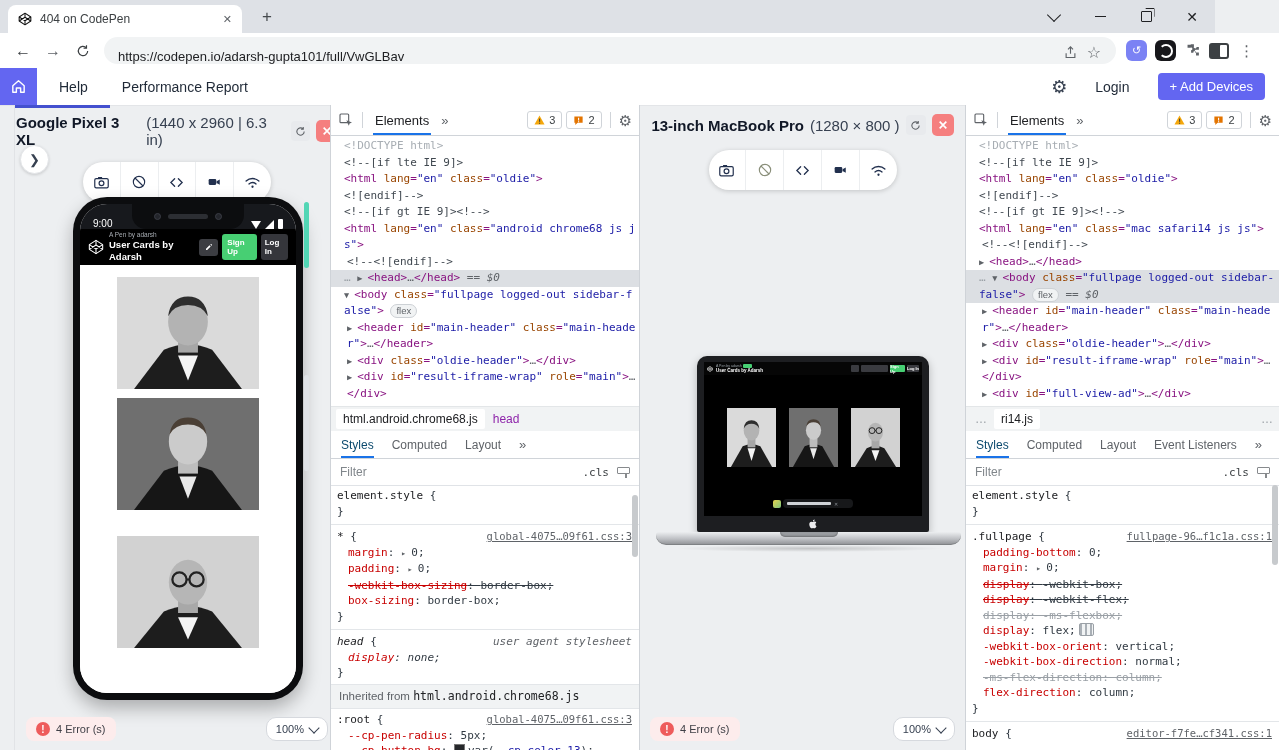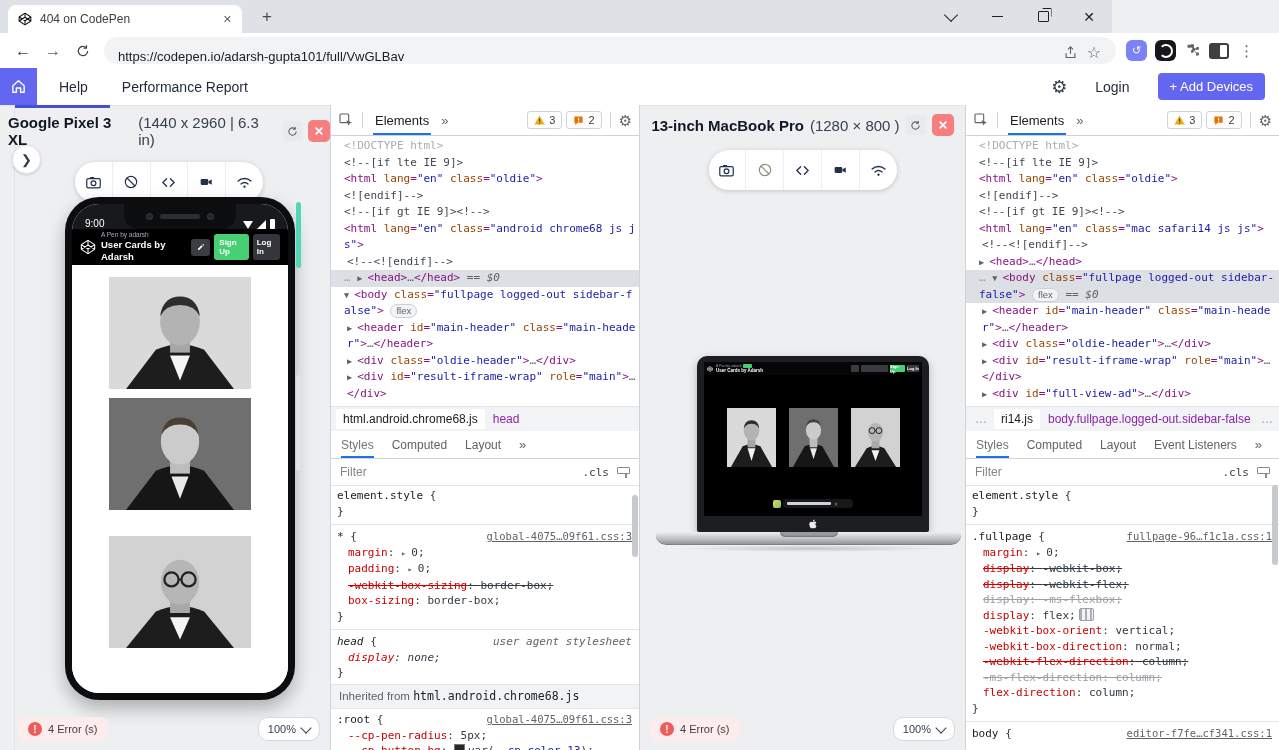--- a/index.html
+++ b/index.html
@@ -1,18 +1,18 @@
 <!DOCTYPE html>
 <html><head>
 <meta charset="utf-8">
 <style>
   html,body{margin:0;padding:0;background:#fff}
   #screen{position:relative;width:1279px;height:750px;overflow:hidden;font-family:"Liberation Sans",sans-serif;color:#202124;background:#edeff1}
   
-  .tabstrip{position:absolute;left:0;top:0;width:1112px;height:33px;background:#dee1e6}
+  .tabstrip{position:absolute;left:0;top:0;width:1215px;height:33px;background:#dee1e6}
   .tab{position:absolute;left:8px;top:5px;width:234px;height:28px;background:#fff;border-radius:8px 8px 0 0;display:flex;align-items:center;padding:0 10px;box-sizing:border-box;gap:8px}
   .tab-title{flex:1;font-size:12px;color:#3c4043;white-space:nowrap;overflow:hidden}
   .tab-close{font-size:11px;color:#5f6368;cursor:default}
   .newtab{position:absolute;left:254px;top:4px;width:26px;height:26px;display:flex;align-items:center;justify-content:center;font-size:17px;color:#45494d}
   .winctl{position:absolute;right:0;top:0;height:33px;display:flex;align-items:center}
   .winbtn{width:46px;height:33px;display:flex;align-items:center;justify-content:center;color:#202124}
   .chev-down{width:9px;height:9px;border-right:1.5px solid #202124;border-bottom:1.5px solid #202124;transform:rotate(45deg);margin-top:-4px}
   .min-line{width:11px;height:1.5px;background:#202124}
   .restore{width:9px;height:9px;border:1.2px solid #202124;border-radius:1px;position:relative}
   .restore:before{content:"";position:absolute;left:2px;top:-4px;width:9px;height:9px;border:1.2px solid #202124;border-radius:1px;clip-path:polygon(20% 0,100% 0,100% 80%,78% 80%,78% 20%,20% 20%)}
@@ -129,21 +129,21 @@
   .arr{color:#5f6368;font-size:8.5px}
   .gut{color:#9aa0a6}
   .eq{color:#5f6368;font-style:italic}
   .badge{display:inline-block;background:#f1f3f4;border:1px solid #cdd1d5;border-radius:7px;padding:0 5px;font-size:9.5px;line-height:12px;color:#5f6368;font-family:"Liberation Sans",sans-serif}
   .crumbs{height:24px;min-height:24px;display:flex;align-items:center;background:#f1f3f4;border-top:1px solid #e3e6e8;font-size:12px;padding-left:5px;gap:3px;overflow:hidden;white-space:nowrap}
   .crumb-a{background:#fff;padding:3px 7px;border-radius:2px;color:#202124}
   .crumb-b{color:#8e24aa;padding:3px 5px}
   .crumb-ellip{color:#9aa0a6;padding:0 4px}
   .crumb-end{margin-left:auto;color:#9aa0a6;padding-right:6px}
   .stabs{height:27px;min-height:27px;display:flex;align-items:center;border-bottom:1px solid #d0d4d9;padding:0 10px;gap:18px;font-size:12px;color:#5f6368;background:#fff}
-  .stab-active{position:relative;color:#737373;height:100%;display:flex;align-items:center}
+  .stab-active{position:relative;color:#0c4a6e;height:100%;display:flex;align-items:center}
   .stab-active:after{content:"";position:absolute;left:0;right:0;bottom:0;height:2px;background:#1a73e8}
   .filterrow{height:26px;min-height:26px;display:flex;align-items:center;padding:0 9px;border-bottom:1px solid #e0e3e7;font-size:12px;color:#80868b;gap:8px}
   .filtertext{flex:1}
   .clslabel{font-size:11px;color:#3c4043;font-family:"DejaVu Sans Mono",monospace}
   .painticon{width:13px;height:11px;position:relative;opacity:.75}
   .painticon:before{content:"";position:absolute;left:0;top:0;width:11px;height:5px;border:1.3px solid #5f6368;border-radius:1px}
   .painticon:after{content:"";position:absolute;left:8px;top:6px;width:2px;height:5px;background:#5f6368}
   .dt-styles{font-family:"DejaVu Sans Mono",monospace;font-size:11px;line-height:15.5px;color:#303942;overflow:hidden;flex:1;padding-top:2px}
   .dt-styles .cl{padding:0 7px 0 17px;position:relative}
   .dt-styles .cl.sel0{padding-left:6px}
@@ -246,21 +246,21 @@
       <span class="gear">⚙</span>
       <span class="login">Login</span>
       <span class="adddev">+ Add Devices</span>
     </div>
   </div>
 
   <div class="main">
     <div class="accentbar"></div>
     <div class="leftrail"></div>
 
-    <div class="devpanel" style="left:8px;width:322px">
+    <div class="devpanel" style="left:16px;width:322px">
       <div class="dp-head">
         <span class="dp-title">Google Pixel 3 XL</span>
         <span class="dp-dims">(1440 x 2960 | 6.3 in)</span>
         <span class="chip refresh">
           <svg width="11" height="11" viewBox="0 0 24 24" fill="none" stroke="#5f6368" stroke-width="2.4">
               <path d="M20 12a8 8 0 11-2.3-5.6"></path>
               <polyline points="18,2 18,7 13,7"></polyline>
             </svg>
         </span>
         <span class="chip close">
@@ -632,48 +632,47 @@
             <span>2</span>
           </span>
         </span>
         <span class="vdiv"></span>
         <span class="dtgear">⚙</span>
       </div>
       <div class="dt-code"><div class="cl"><span class="dim">&lt;!DOCTYPE html&gt;</span></div><div class="cl"><span class="cmt">&lt;!--[if lte IE 9]&gt;</span></div><div class="cl"><span class="tag">&lt;html </span><span class="attr">lang</span><span class="tag">=</span><span class="val">"en"</span><span> </span><span class="attr">class</span><span class="tag">=</span><span class="val">"oldie"</span><span class="tag">&gt;</span></div><div class="cl"><span class="cmt">&lt;![endif]--&gt;</span></div><div class="cl"><span class="cmt">&lt;!--[if gt IE 9]&gt;&lt;!--&gt;</span></div><div class="cl"><span class="tag">&lt;html </span><span class="attr">lang</span><span class="tag">=</span><span class="val">"en"</span><span> </span><span class="attr">class</span><span class="tag">=</span><span class="val">"mac safari14 js js"</span><span class="tag">&gt;</span></div><div class="cl ind1"><span class="cmt">&lt;!--&lt;![endif]--&gt;</span></div><div class="cl"><span class="arr">▶ </span><span class="tag">&lt;head&gt;</span><span class="dim2">…</span><span class="tag">&lt;/head&gt;</span></div><div class="cl sel"><span class="gut">… </span><span class="arr">▼ </span><span class="tag">&lt;body </span><span class="attr">class</span><span class="tag">=</span><span class="val">"fullpage logged-out sidebar-false"</span><span class="tag">&gt;</span><span> </span><span class="badge">flex</span><span class="eq"> == $0</span></div><div class="cl ind1"><span class="arr">▶ </span><span class="tag">&lt;header </span><span class="attr">id</span><span class="tag">=</span><span class="val">"main-header"</span><span> </span><span class="attr">class</span><span class="tag">=</span><span class="val">"main-header"</span><span class="tag">&gt;</span><span class="dim2">…</span><span class="tag">&lt;/header&gt;</span></div><div class="cl ind1"><span class="arr">▶ </span><span class="tag">&lt;div </span><span class="attr">class</span><span class="tag">=</span><span class="val">"oldie-header"</span><span class="tag">&gt;</span><span class="dim2">…</span><span class="tag">&lt;/div&gt;</span></div><div class="cl ind1"><span class="arr">▶ </span><span class="tag">&lt;div </span><span class="attr">id</span><span class="tag">=</span><span class="val">"result-iframe-wrap"</span><span> </span><span class="attr">role</span><span class="tag">=</span><span class="val">"main"</span><span class="tag">&gt;</span><span class="dim2">…</span><span class="tag">&lt;/div&gt;</span></div><div class="cl ind1"><span class="arr">▶ </span><span class="tag">&lt;div </span><span class="attr">id</span><span class="tag">=</span><span class="val">"full-view-ad"</span><span class="tag">&gt;</span><span class="dim2">…</span><span class="tag">&lt;/div&gt;</span></div></div>
       <div class="crumbs">
         <span class="crumb-ellip">…</span>
         <span class="crumb-a">ri14.js</span>
-        <span class="crumb-b">body.fullpage.logged-out.sidebar-false</span>
         <span class="crumb-end">…</span>
       </div>
       <div class="stabs">
         <span class="stab-active">Styles</span>
         <span>Computed</span>
         <span>Layout</span>
         <span>Event Listeners</span>
         <span class="dtchev">»</span>
       </div>
       <div class="filterrow">
         <span class="filtertext">Filter</span>
         <span class="clslabel">.cls</span>
         <span class="painticon"></span>
       </div>
       <div class="dt-styles">
           <div class="cl sel0"><span class="selname">element.style</span><span> {</span></div>
           <div class="cl sel0"><span>}</span></div>
           <div class="cl hr"></div>
           <div class="cl sel0"><span class="link">fullpage-96…f1c1a.css:1</span><span class="selname">.fullpage </span><span>{</span></div>
+          <div class="cl"><span class="prop">padding-bottom</span><span>: </span><span>0</span><span>;</span></div>
           <div class="cl"><span class="prop">margin</span><span>: </span><span class="arr2">▸ </span><span>0</span><span>;</span></div>
           <div class="cl"><span class="prop strike">display</span><span class="strike">: </span><span class="strike">-webkit-box</span><span class="strike">;</span></div>
           <div class="cl"><span class="prop strike">display</span><span class="strike">: </span><span class="strike">-webkit-flex</span><span class="strike">;</span></div>
           <div class="cl"><span class="gstrike">display: -ms-flexbox;</span></div>
           <div class="cl"><span class="prop">display</span><span>: </span><span>flex</span><span>;</span><span class="flexicon"></span></div>
           <div class="cl"><span class="prop">-webkit-box-orient</span><span>: </span><span>vertical</span><span>;</span></div>
           <div class="cl"><span class="prop">-webkit-box-direction</span><span>: </span><span>normal</span><span>;</span></div>
-          <div class="cl"><span class="prop strike">-webkit-flex-direction</span><span class="strike">: </span><span class="strike">column</span><span class="strike">;</span></div>
           <div class="cl"><span class="gstrike">-ms-flex-direction: column;</span></div>
           <div class="cl"><span class="prop">flex-direction</span><span>: </span><span>column</span><span>;</span></div>
           <div class="cl sel0"><span>}</span></div>
           <div class="cl hr"></div>
           <div class="cl sel0"><span class="link">editor-f7fe…cf341.css:1</span><span class="selname">body </span><span>{</span></div>
         </div>
       <div class="thumb" style="top:380px;height:80px"></div>
     </div>
   </div>
 </div>

